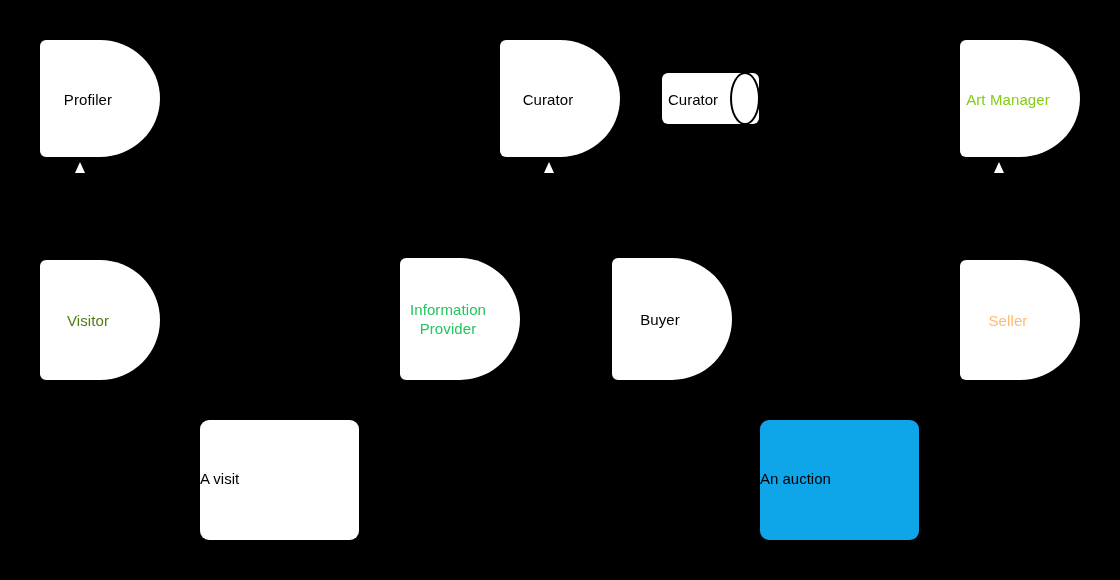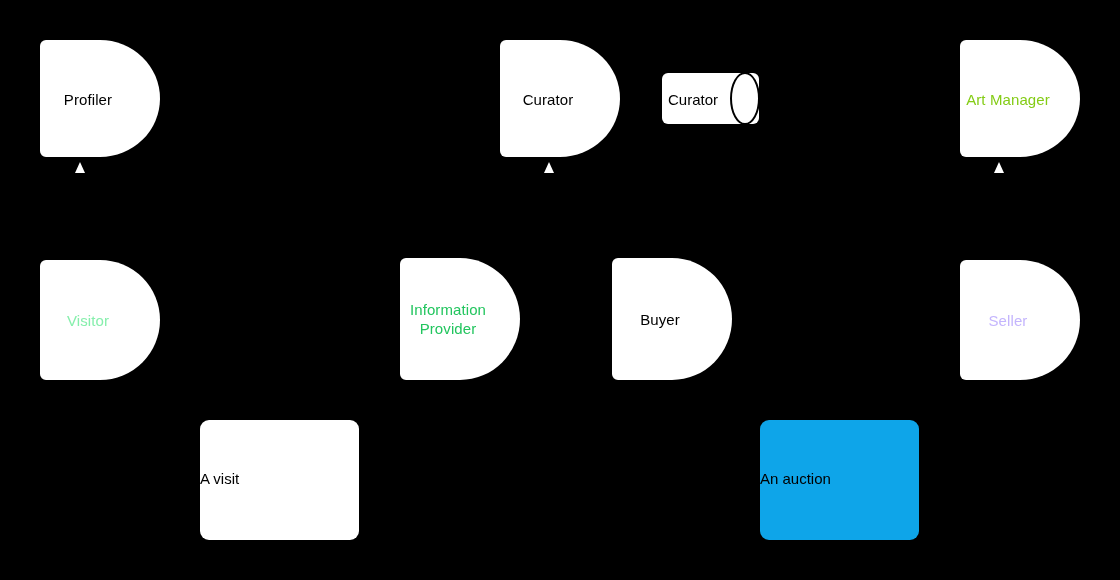--- a/index.html
+++ b/index.html
@@ -130,34 +130,34 @@
       <div class="label" style="color: rgb(0, 0, 0);">Curator</div>
     </div>
     <div class="arrowhead" style="left: 544px; top: 162px; border-bottom-color: rgb(255, 255, 255);"></div>
     <div class="actor" style="left: 960px; top: 40px; width: 120px; height: 117px; background: transparent;">
       <div class="body" style="background: rgb(255, 255, 255);"></div>
       <div class="label" style="color: #84cc16;">Art Manager</div>
     </div>
     <div class="arrowhead" style="left: 994px; top: 162px; border-bottom-color: rgb(255, 255, 255);"></div>
     <div class="actor" style="left: 40px; top: 260px; width: 120px; height: 120px; background: transparent;">
       <div class="body" style="background: rgb(255, 255, 255);"></div>
-      <div class="label" style="color: #86efac;">Visitor</div>
+      <div class="label" style="color: #4d7c0f;">Visitor</div>
     </div>
     <div class="actor" style="left: 400px; top: 258px; width: 120px; height: 122px; background: transparent;">
       <div class="body" style="background: rgb(255, 255, 255);"></div>
       <div class="label" style="color: #22c55e;">Information
 Provider</div>
     </div>
     <div class="actor" style="left: 600px; top: 258px; width: 120px; height: 122px; background: transparent; margin-left: 12px;">
       <div class="body" style="background: rgb(255, 255, 255);"></div>
       <div class="label" style="color: rgb(0, 0, 0);">Buyer</div>
     </div>
     <div class="actor" style="left: 960px; top: 260px; width: 120px; height: 120px; background: transparent;">
       <div class="body" style="background: rgb(255, 255, 255);"></div>
-      <div class="label" style="color: #c4b5fd;">Seller</div>
+      <div class="label" style="color: #fdba74;">Seller</div>
     </div>
     <div class="cylinder" style="left: 662px; top: 73px; width: 97px; height: 51px;">
       <div class="cyl-body" style="background: rgb(255, 255, 255);"></div>
       <div class="cyl-cap" style="background: rgb(255, 255, 255);"></div>
       <div class="cyl-label" style="color: rgb(0, 0, 0);">Curator</div>
     </div>
     <div class="rect-node" style="left: 200px; top: 420px; width: 159px; height: 120px; background: rgb(255, 255, 255);">
       <div class="rlabel" style="color: rgb(0, 0, 0);">A visit</div>
     </div>
     <div class="rect-node" style="left: 760px; top: 420px; width: 159px; height: 120px; background: #0ea5e9;">

